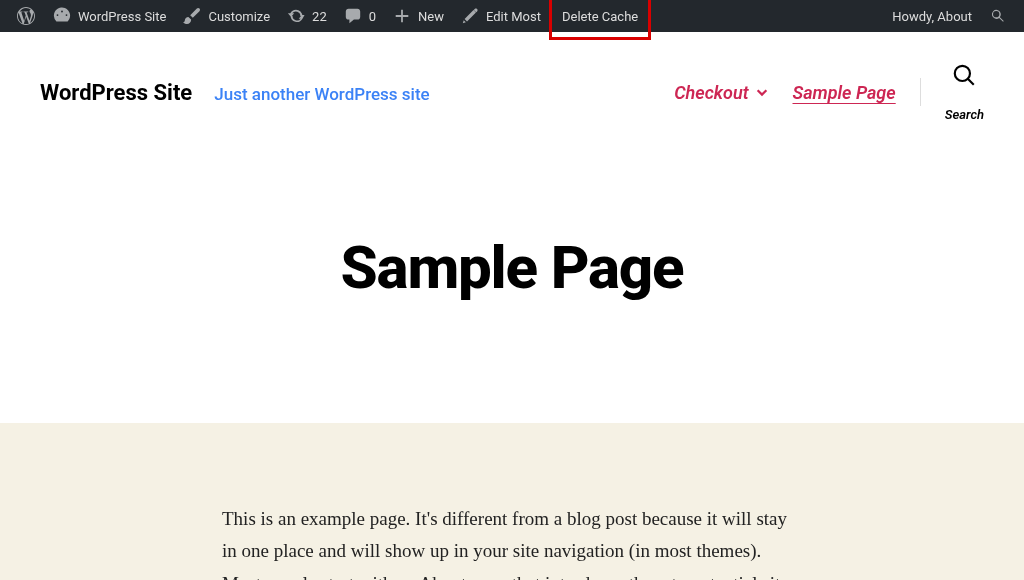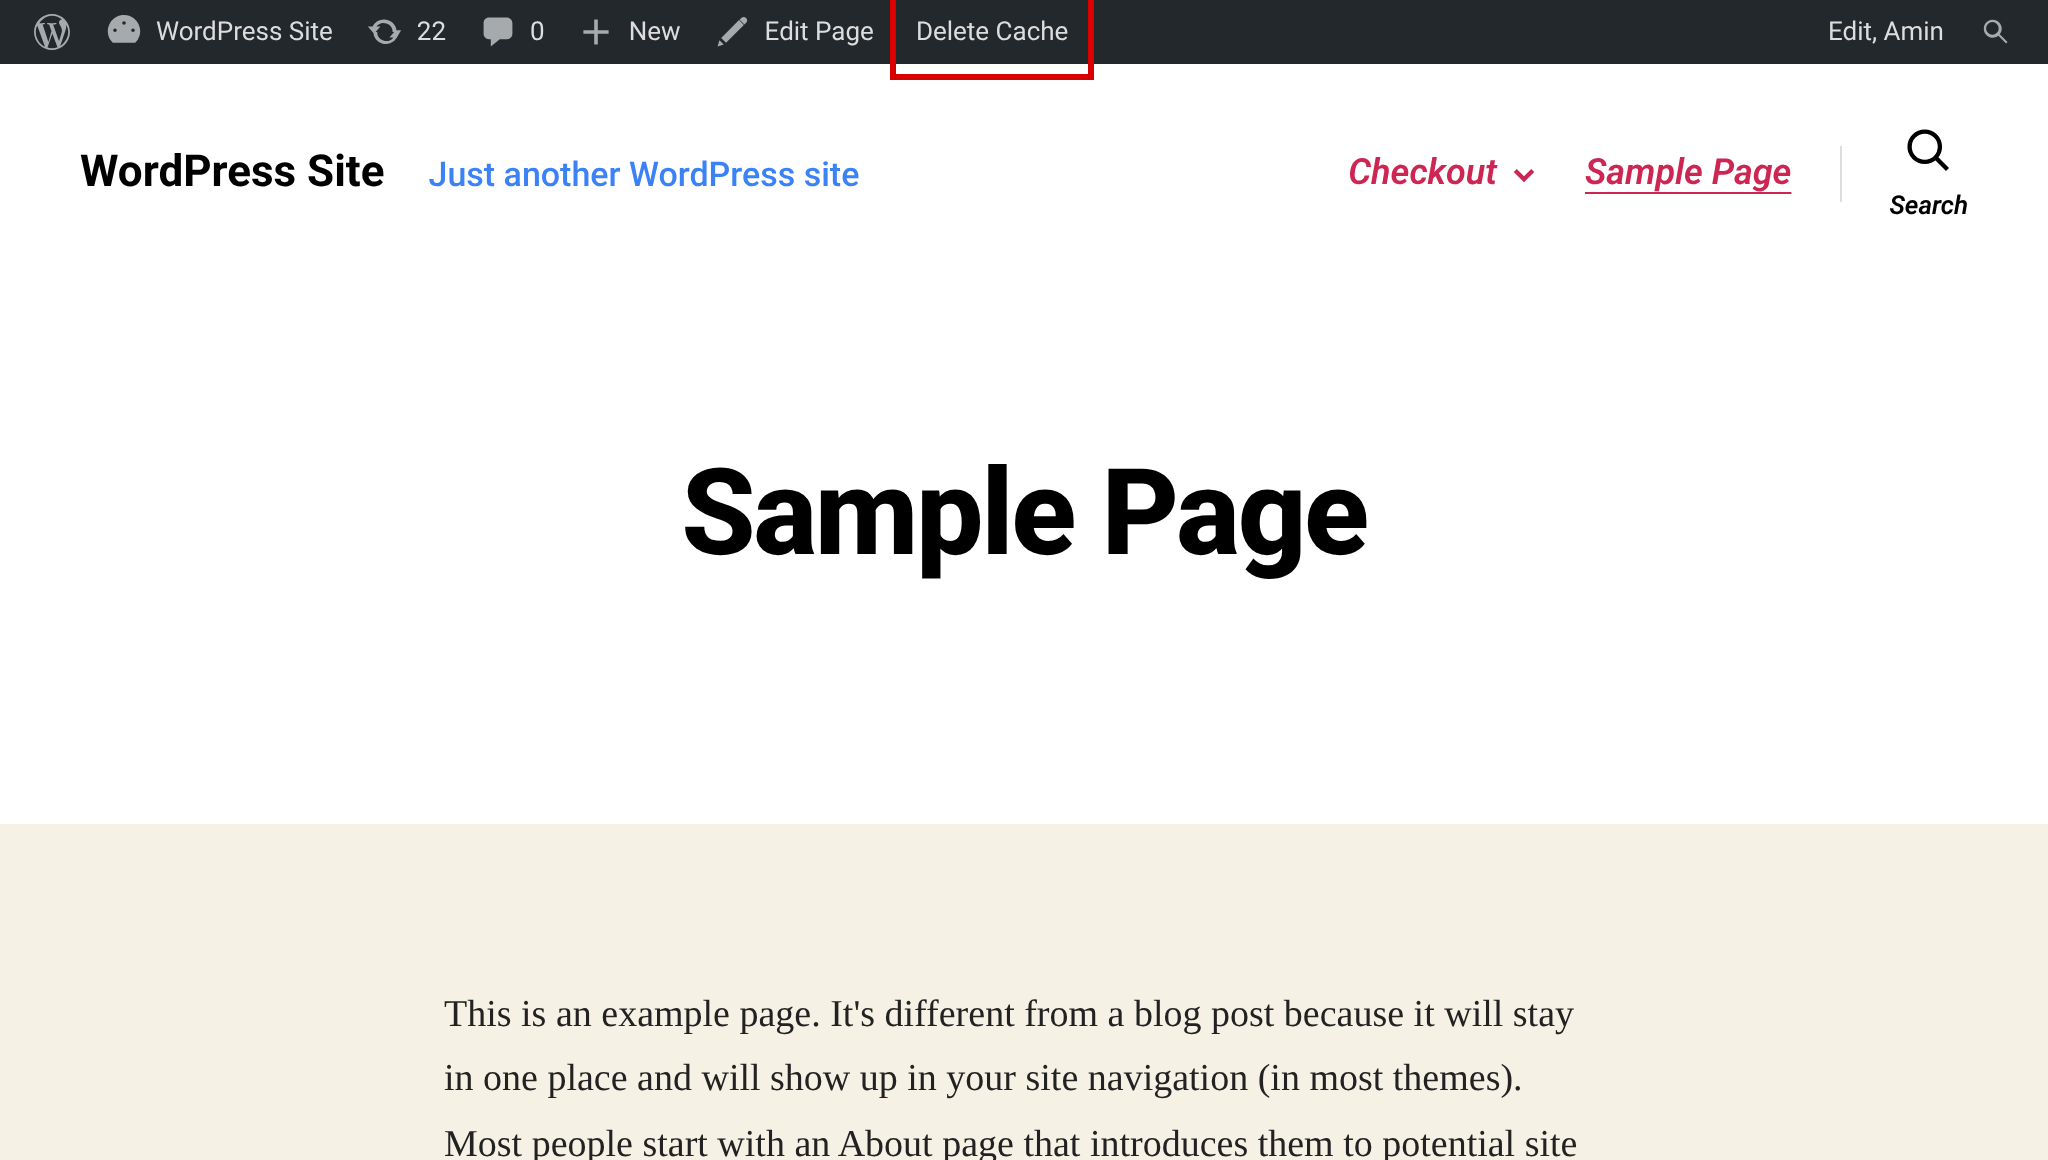--- a/index.html
+++ b/index.html
@@ -87,21 +87,21 @@
     .nav-link.underline { text-decoration: underline; text-underline-offset: 4px; }
     .nav-divider {
       width: 1px;
       height: 28px;
       background: #ddd;
     }
     .search-toggle {
       display: flex;
       flex-direction: column;
       align-items: center;
-      gap: 8px;
+      gap: 19px;
       cursor: pointer;
     }
     .search-toggle svg { width: 26px; height: 26px; stroke: #000; fill: none; stroke-width: 2; }
     .search-label {
       font-size: 13px;
       font-weight: 600;
       color: #000;
     }
     .chevron { display: inline-flex; }
     .chevron svg { width: 14px; height: 14px; stroke: #cd2653; fill: none; stroke-width: 2.5; }
@@ -146,20 +146,28 @@
       <span class="admin-icon">
         <svg viewBox="0 0 20 20">
             <path d="M3.76 16h12.48A9 9 0 1 0 1 10a8.94 8.94 0 0 0 2.76 6zM10 4a1 1 0 1 1-1 1 1 1 0 0 1 1-1zm5 4a1 1 0 1 1-1 1 1 1 0 0 1 1-1zM5 8a1 1 0 1 1-1 1 1 1 0 0 1 1-1zm5.7 3.7l3.8-5.1-5.1 3.8a1.5 1.5 0 0 0 1.3 1.3z"></path>
           </svg>
       </span>
       <span>WordPress Site</span>
     </div>
     <div class="admin-item">
       <span class="admin-icon">
         <svg viewBox="0 0 20 20">
+            <path d="M18.3 1.7c-.8-.8-2.1-.8-2.9 0L8 9.1l2.9 2.9 7.4-7.4c.8-.8.8-2.1 0-2.9zM6 11c-2.2 0-4 1.8-4 4 0 1.1-.9 2-2 2 1.1 1.2 2.7 2 4.5 2C7 19 9 17 9 14.5c0-.2 0-.3 0-.5l-3-3z"></path>
+          </svg>
+      </span>
+      <span>Customize</span>
+    </div>
+    <div class="admin-item">
+      <span class="admin-icon">
+        <svg viewBox="0 0 20 20">
             <path d="M10 3a7 7 0 0 0-6.3 4H1l3.5 4L8 7H5.8a5 5 0 0 1 9 3H17a7 7 0 0 0-7-7zm6.5 6L13 13h2.2a5 5 0 0 1-9-3H4a7 7 0 0 0 13 3.3l2.5-4.3z"></path>
           </svg>
       </span>
       <span>22</span>
     </div>
     <div class="admin-item">
       <span class="admin-icon">
         <svg viewBox="0 0 20 20">
             <path d="M5 2h10c1.7 0 3 1.3 3 3v6c0 1.7-1.3 3-3 3h-4l-5 4v-4H5c-1.7 0-3-1.3-3-3V5c0-1.7 1.3-3 3-3z"></path>
           </svg>
@@ -173,29 +181,29 @@
           </svg>
       </span>
       <span>New</span>
     </div>
     <div class="admin-item">
       <span class="admin-icon">
         <svg viewBox="0 0 20 20">
             <path d="M13.9 3.4l2.7 2.7-9.9 9.9-2.7-2.7 9.9-9.9zM17.8 2.2c-.7-.7-1.9-.7-2.6 0l-1 1 2.7 2.7 1-1c.7-.7.7-1.9 0-2.6zM2 18l3.4-1-2.4-2.4L2 18z"></path>
           </svg>
       </span>
-      <span>Edit Page</span>
+      <span>Edit Most</span>
     </div>
     <div class="admin-item highlight-box">
       <span>Delete Cache</span>
     </div>
   </div>
   <div class="admin-right">
     <div class="admin-item">
-      <span>Edit, Amin</span>
+      <span>Howdy, About</span>
     </div>
     <div class="admin-item">
       <span class="admin-icon">
         <svg viewBox="0 0 20 20">
             <path d="M12.1 11.3a5 5 0 1 0-.8.8l4.3 4.3.8-.8-4.3-4.3zM8 11.5A3.5 3.5 0 1 1 11.5 8 3.5 3.5 0 0 1 8 11.5z"></path>
           </svg>
       </span>
     </div>
   </div>
 </div>

